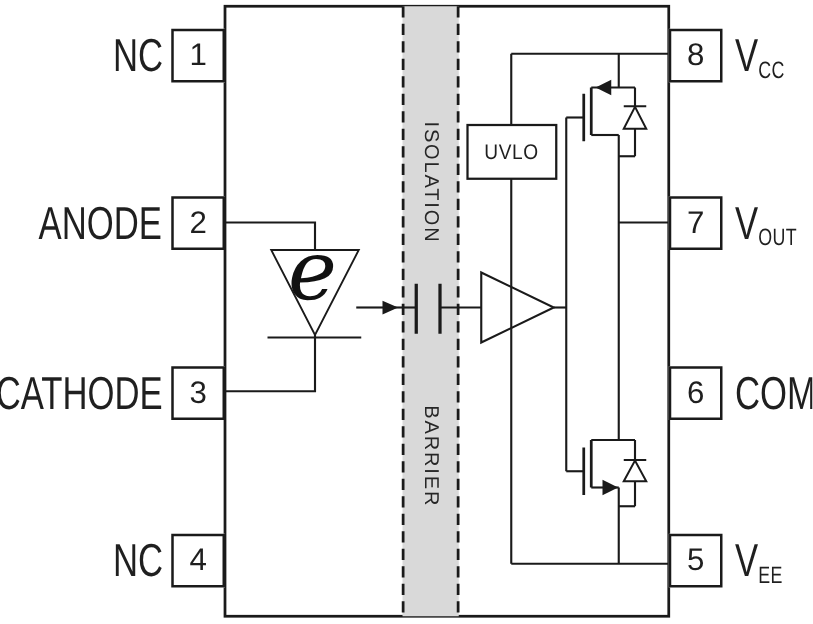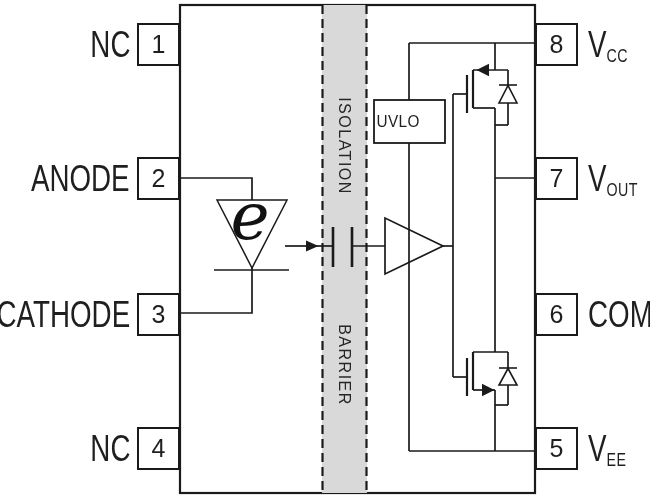--- a/index.html
+++ b/index.html
@@ -19,21 +19,21 @@
   .r1{top:23px;} .r2{top:157px;} .r3{top:293px;} .r4{top:427px;}
   .pin-label{
     position:absolute;height:43px;line-height:43px;white-space:nowrap;
     font-size:37px;z-index:3;
   }
   .pin-label.ll{right:520px;transform:scaleX(0.75);transform-origin:100% 50%;text-align:right;}
   .pin-label.lr{left:588px;transform:scaleX(0.75);transform-origin:0 50%;}
   .pin-label .sub{font-size:19px;position:relative;top:5px;letter-spacing:0.5px;}
   .uvlo-label{
     position:absolute;left:374px;top:100px;width:71px;height:43px;
-    display:flex;align-items:center;
+    display:flex;align-items:center;justify-content:center;
     font-size:17px;letter-spacing:0.5px;z-index:3;
   }
   .uvlo-label span{transform:scaleX(0.9);}
   .barrier-word{
     position:absolute;left:344px;white-space:nowrap;
     font-size:16px;letter-spacing:1.5px;color:#262626;
     transform:translate(-50%,-50%) rotate(90deg);z-index:3;
   }
   .bw1{top:146px;} .bw2{top:365px;}
   .emitter-glyph{

